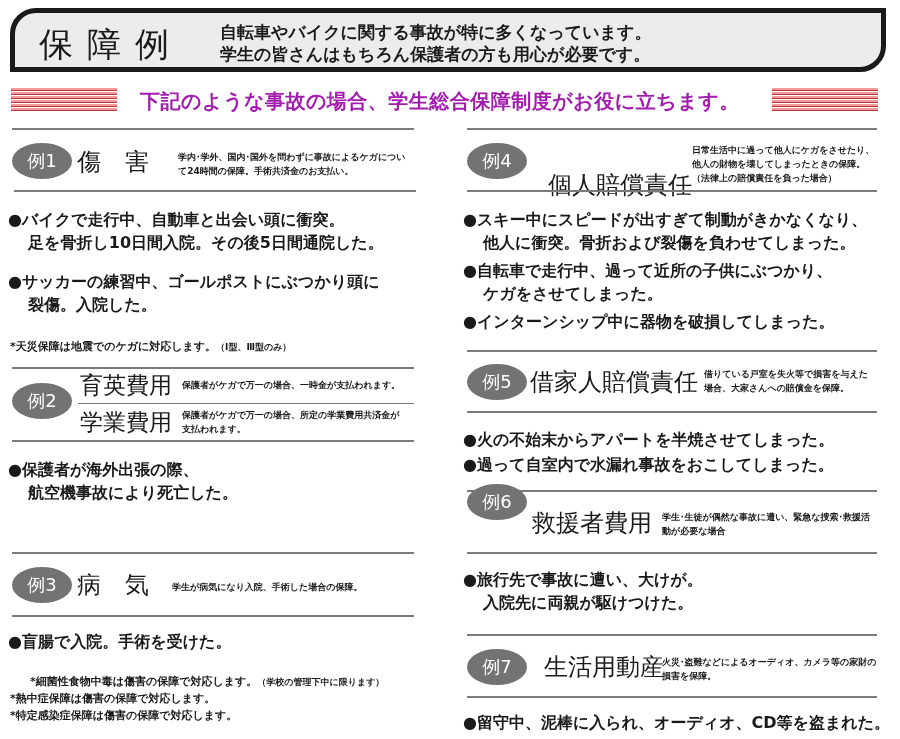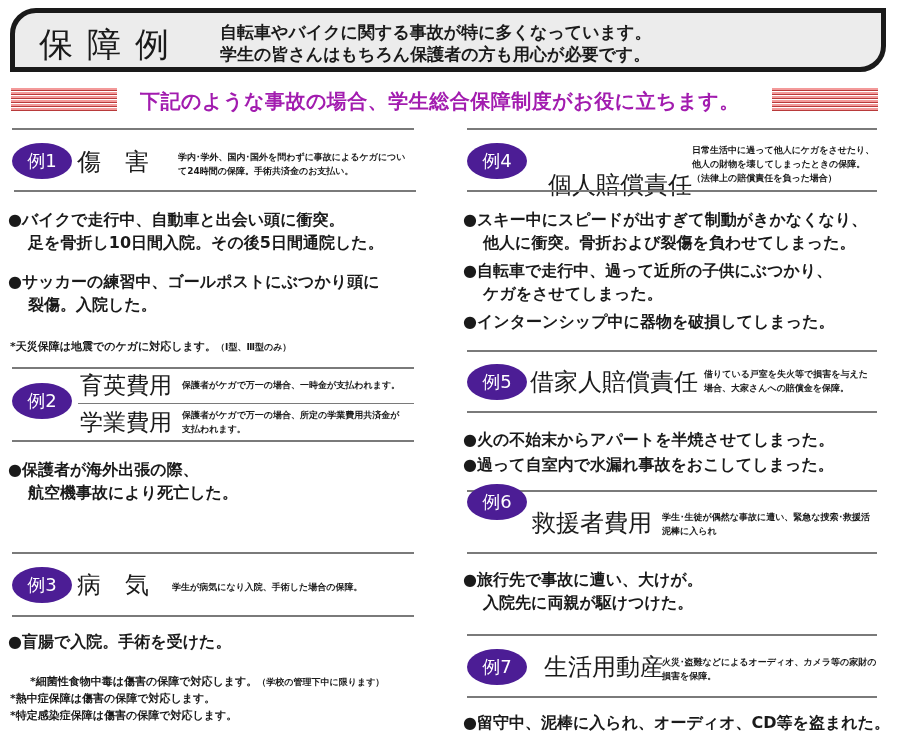--- a/index.html
+++ b/index.html
@@ -32,21 +32,21 @@
   .stripes.right { left: 772px; width: 106px; }
   .banner-text {
     position: absolute; left: 140px; top: 88px; font-size: 20px; font-weight: bold;
     color: #a21caf; letter-spacing: 0.5px;
   }
 
   
   .rule { position: absolute; height: 2px; background: #7a7a7a; }
   .badge {
     position: absolute; width: 60px; height: 36px; border-radius: 50%;
-    background: #4c1d95; color: #ffffff; font-size: 18px;
+    background: #737373; color: #ffffff; font-size: 18px;
     display: flex; align-items: center; justify-content: center;
   }
   .sec-title { position: absolute; font-size: 24px; color: #1a1a1a; white-space: nowrap; }
   .sec-desc { position: absolute; font-size: 9px; line-height: 14px; color: #1a1a1a; font-weight: bold; white-space: nowrap; }
   .case { position: absolute; font-size: 16px; line-height: 23px; font-weight: bold; color: #1a1a1a; white-space: nowrap; }
   .case .indent { display: block; padding-left: 20px; }
   .note { position: absolute; font-size: 11px; line-height: 24px; font-weight: bold; color: #1a1a1a; white-space: nowrap; }
   .note small { font-size: 9px; }
 </style>
 </head>
@@ -167,21 +167,21 @@
     <span>●過って自室内で水漏れ事故をおこしてしまった。</span>
   </div>
 </section>
 
 <section>
   <div class="rule" style="left:467px; top:490px; width:410px;"></div>
   <div class="badge" style="left:467px; top:484px;">例6</div>
   <div class="sec-title" style="left:532px; top:507px;">救援者費用</div>
   <div class="sec-desc" style="left:662px; top:510px;">
     <div>学生･生徒が偶然な事故に遭い、緊急な捜索･救援活</div>
-    <div>泥棒に入られ</div>
+    <div>動が必要な場合</div>
   </div>
   <div class="rule" style="left:467px; top:552px; width:410px;"></div>
   <div class="case" style="left:463px; top:568px;">
     <span>●旅行先で事故に遭い、大けが。</span>
     <span class="indent">入院先に両親が駆けつけた。</span>
   </div>
 </section>
 
 <section>
   <div class="rule" style="left:467px; top:634px; width:410px;"></div>

